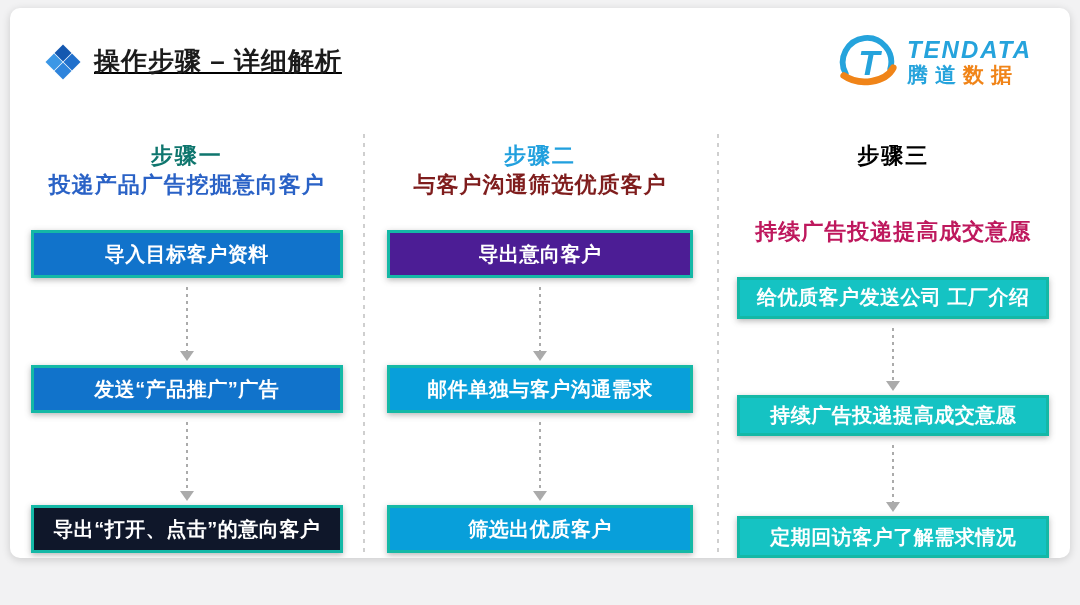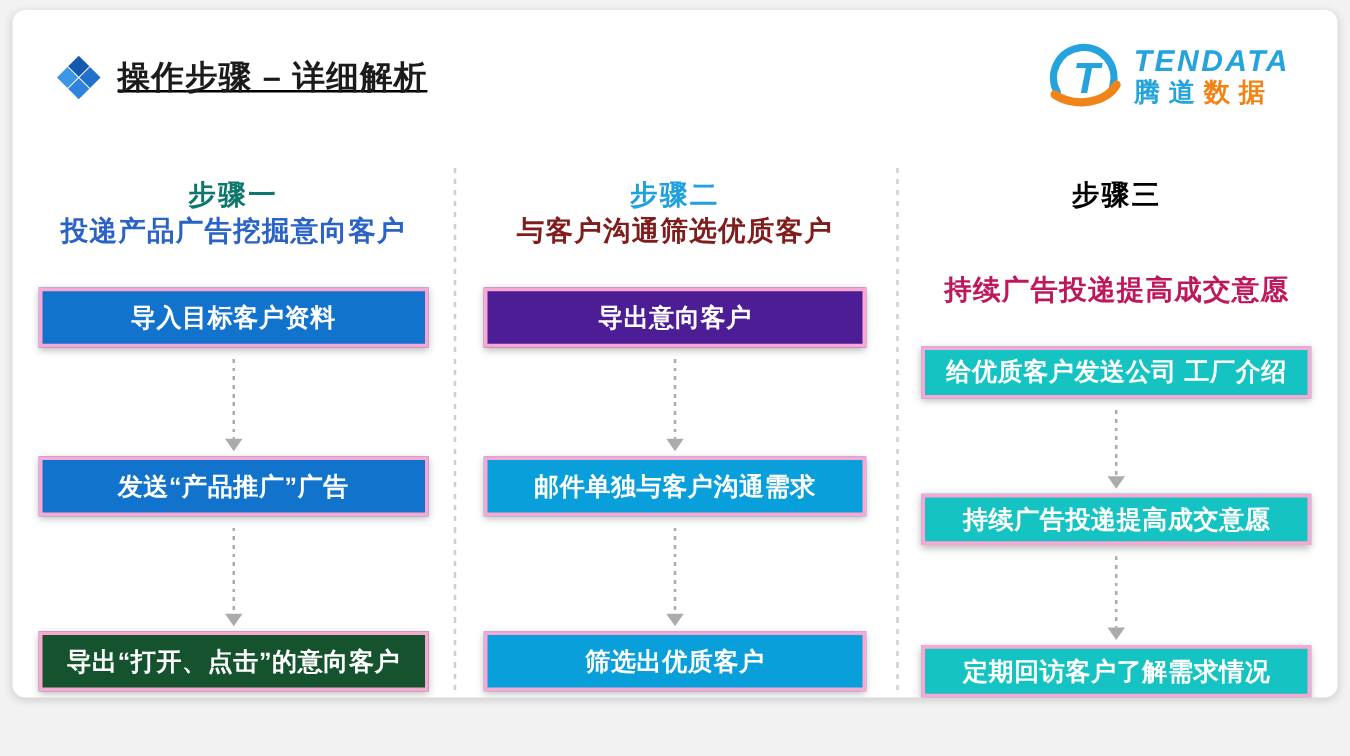--- a/index.html
+++ b/index.html
@@ -53,21 +53,21 @@
   }
   .column-divider.d1 { left: 33.333%; }
   .column-divider.d2 { left: 66.666%; }
 
   .step-title { font-size: 22px; font-weight: bold; line-height: 28px; letter-spacing: 2px; }
   .step-subtitle { font-size: 22px; font-weight: bold; line-height: 30px; letter-spacing: 1px; white-space: nowrap; }
 
   .step-box {
     margin-top: 0; width: 306px; height: 48px;
     display: flex; align-items: center; justify-content: center;
-    border: 3px solid #f9a8d4;
+    border: 3px solid #14b8a6;
     box-shadow: 0 2px 6px rgba(90,90,90,0.45);
     color: #FFFFFF; font-size: 20px; font-weight: bold;
     letter-spacing: 0.5px; white-space: nowrap; text-align: center;
   }
   .box-1 { margin-top: 30px; }
   .column:nth-child(3) .step-box, .column-3 .step-box { width: 312px; }
 
   .arrow { display: flex; flex-direction: column; align-items: center; padding: 9px 0 4px; }
   .arrow-1 { height: 87px; }
   .arrow-2 { height: 92px; }
@@ -122,21 +122,21 @@
       <div class="step-box box-1" style="background-color: rgb(17, 115, 203);">导入目标客户资料</div>
       <div class="arrow arrow-1">
         <div class="arrow-line"></div>
         <div class="arrow-head"></div>
       </div>
       <div class="step-box" style="background-color: rgb(17, 115, 203);">发送“产品推广”广告</div>
       <div class="arrow arrow-2">
         <div class="arrow-line"></div>
         <div class="arrow-head"></div>
       </div>
-      <div class="step-box" style="background-color: #14532d;">导出“打开、点击”的意向客户</div>
+      <div class="step-box" style="background-color: #0f172a;">导出“打开、点击”的意向客户</div>
     </div>
 
     <div class="column column-2">
       <div class="step-title" style="color: rgb(33, 160, 222);">步骤二</div>
       <div class="step-subtitle" style="color: #7f1d1d;">与客户沟通筛选优质客户</div>
       <div class="step-box box-1" style="background-color: #4c1d95;">导出意向客户</div>
       <div class="arrow arrow-1">
         <div class="arrow-line"></div>
         <div class="arrow-head"></div>
       </div>

